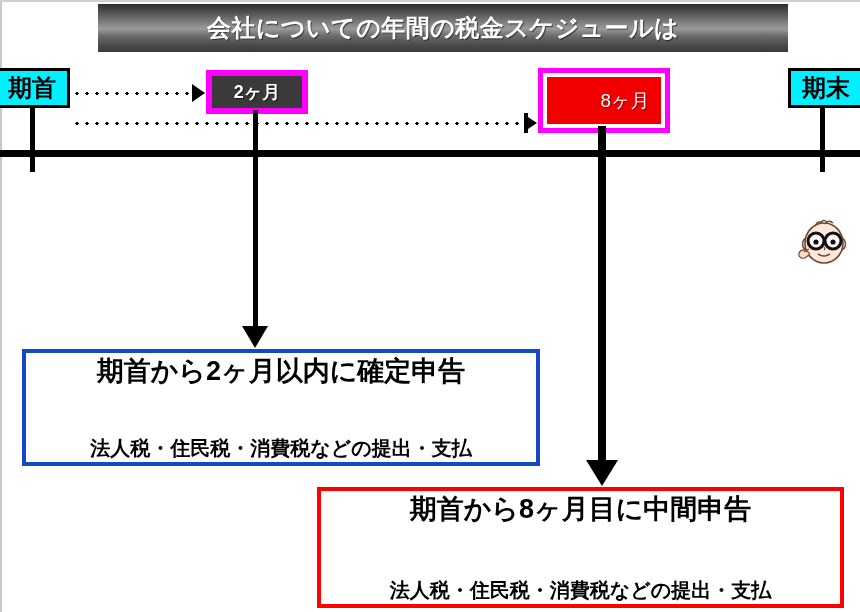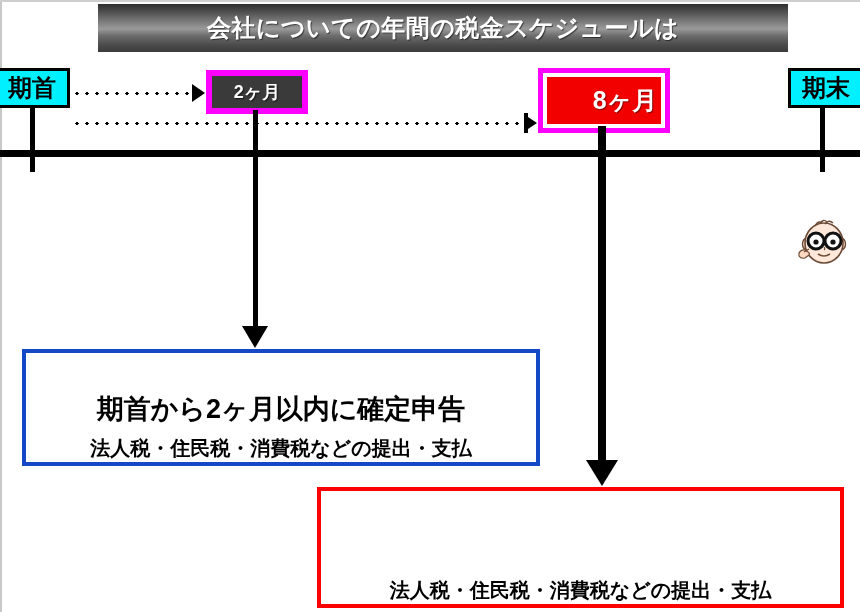--- a/index.html
+++ b/index.html
@@ -132,22 +132,22 @@
     padding: 4px;
   }
   .month8-inner {
     width: 100%;
     height: 100%;
     background: #f20000;
     display: flex;
     align-items: center;
     justify-content: center;
     color: #ffffff;
-    font-size: 25px;
-    font-weight: bold;
+    font-size: 19px;
+    font-weight: normal;
     white-space: nowrap;
     text-shadow: 1px 1px 1px rgba(0,0,0,0.45);
     box-sizing: border-box;
     padding-left: 42px;
   }
 
   
   .dotted-row {
     position: absolute;
     height: 5px;
@@ -189,21 +189,21 @@
   }
 
   
   .info-box {
     position: absolute;
     background: #ffffff;
     box-sizing: border-box;
     display: flex;
     flex-direction: column;
     align-items: center;
-    justify-content: flex-end;
+    justify-content: space-between;
   }
   .info-box.blue {
     left: 22px; top: 349px;
     width: 518px; height: 117px;
     border: 4px solid #1548c4;
   }
   .info-box.red {
     left: 317px; top: 487px;
     width: 527px; height: 121px;
     border: 4px solid #ff0000;
@@ -326,16 +326,17 @@
     </svg>
   </div>
 
 
   <div class="info-box blue">
     <div class="info-line1">期首から2ヶ月以内に確定申告</div>
     <div class="info-line2">法人税・住民税・消費税などの提出・支払</div>
   </div>
 
   <div class="info-box red">
+    <div class="info-line1">期首から8ヶ月目に中間申告</div>
     <div class="info-line2">法人税・住民税・消費税などの提出・支払</div>
   </div>
 
 </div>
 
 </body></html>

